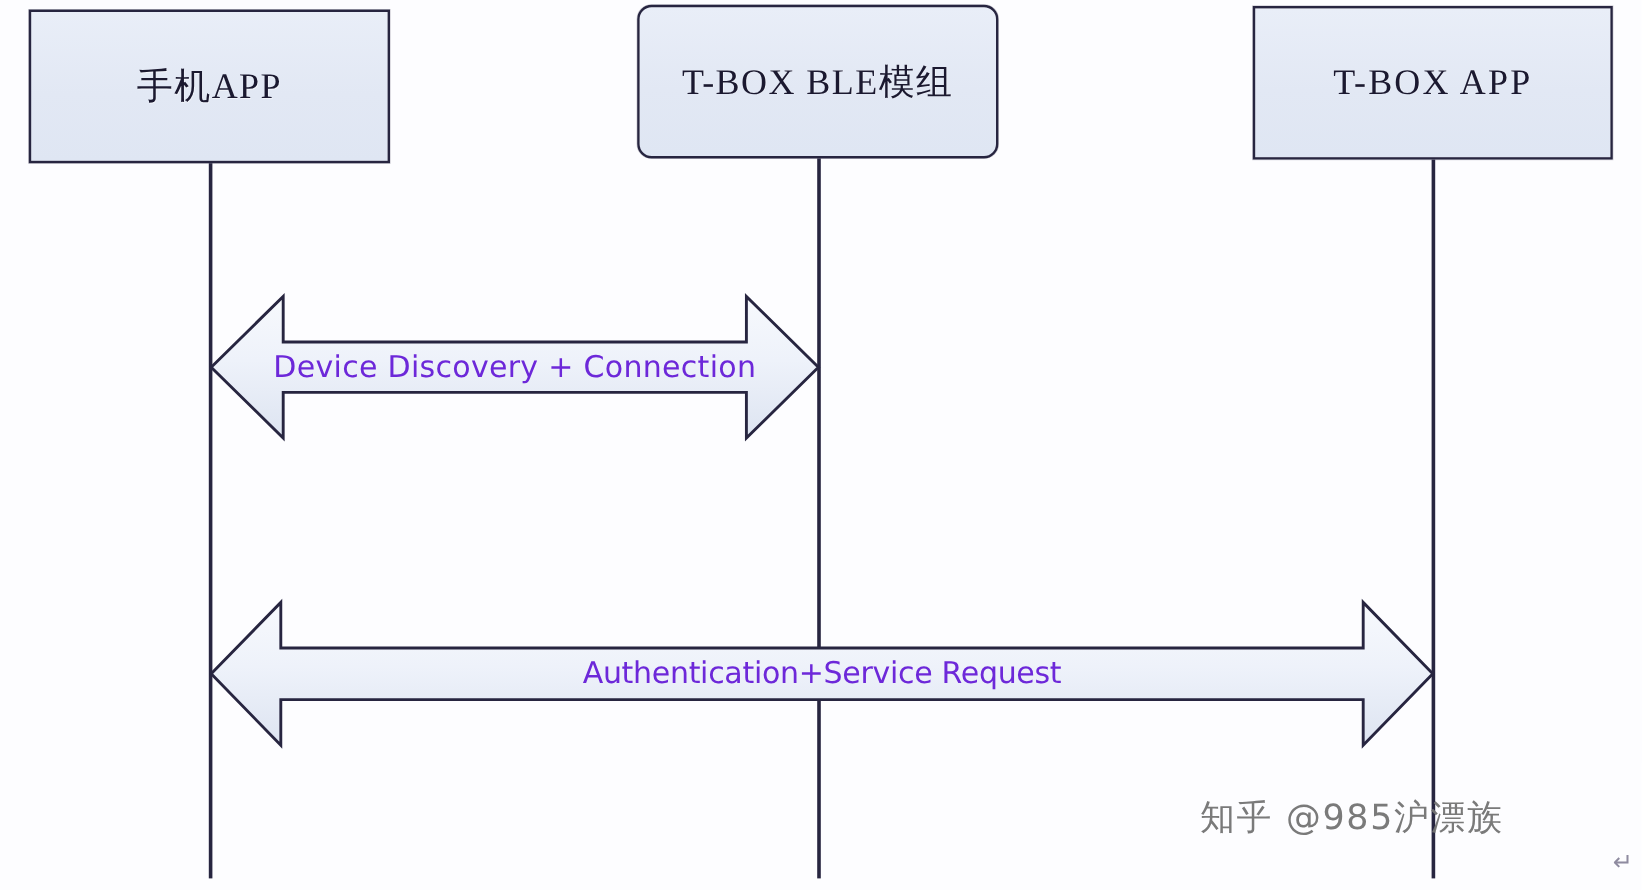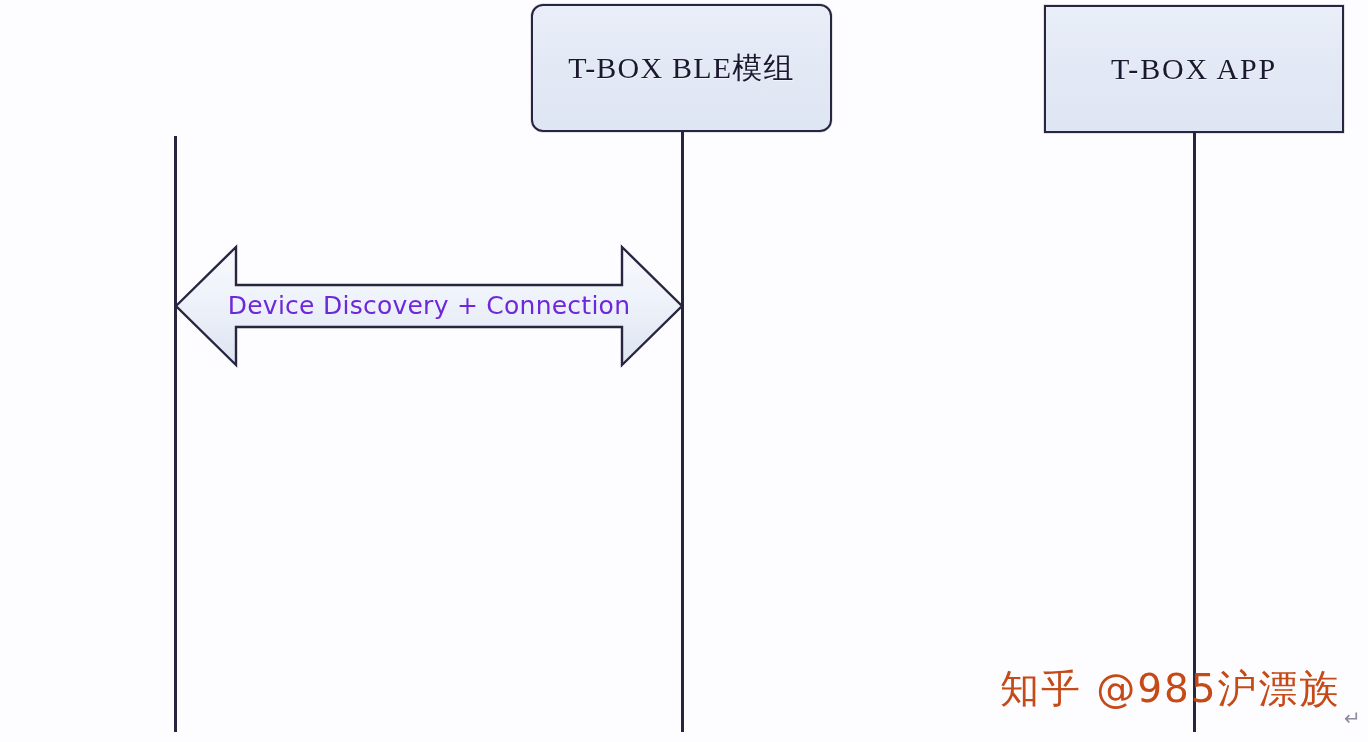--- a/index.html
+++ b/index.html
@@ -70,41 +70,44 @@
     letter-spacing: 0.01em;
   }
   #arrow-auth .arrow-label {
     font-size: 25px;
     letter-spacing: -0.01em;
   }
 
   
   #watermark {
     position: absolute;
-    color: #c2410c;
+    color: #737373;
     font-family: "DejaVu Sans", sans-serif;
-    font-size: 39px;
+    font-size: 29px;
     letter-spacing: 0.05em;
     white-space: nowrap;
     user-select: none;
     opacity: 0.95;
   }
   #paragraph-mark {
     position: absolute;
     color: #8f8ba0;
     font-family: "DejaVu Sans", sans-serif;
     font-size: 20px;
     user-select: none;
   }
 </style>
 </head>
 <body>
 
 <div id="canvas">
 
+  <div class="participant-box" id="box-phone-app" style="left:24px; top:8px; width:301px; height:128px;">
+    <span class="participant-label">手机APP</span>
+  </div>
 
   <div class="participant-box" id="box-ble-module" style="left:531px; top:4px; width:301px; height:128px;border-radius:12px;">
     <span class="participant-label">T-BOX  BLE模组</span>
   </div>
 
   <div class="participant-box" id="box-tbox-app" style="left:1044px; top:5px; width:300px; height:128px;">
     <span class="participant-label">T-BOX  APP</span>
   </div>
 
   <div class="lifeline" id="lifeline-phone-app" style="left:174px; top:136px; height:596px;"></div>
@@ -120,18 +123,31 @@
           <stop offset="0%" stop-color="#f7f9fd"></stop>
           <stop offset="45%" stop-color="#eef2fa"></stop>
           <stop offset="100%" stop-color="#dde4f1"></stop>
         </linearGradient>
       </defs>
       <polygon points="0,60 60,1 60,39 446,39 446,1 506,60 446,119 446,81 60,81 60,119" fill="url(#arrowGradA)" stroke="#272540" stroke-width="2.4" stroke-linejoin="miter"></polygon>
     </svg>
     <div class="arrow-label" style="top:45px;">Device Discovery + Connection</div>
   </div>
 
+  <div class="arrow-wrap" id="arrow-auth" style="left:176px; top:501px; width:1018px; height:121px;">
+    <svg width="1018" height="121" viewBox="0 0 1018 121">
+      <defs>
+        <linearGradient id="arrowGradB" x1="0" y1="0" x2="0" y2="1">
+          <stop offset="0%" stop-color="#f7f9fd"></stop>
+          <stop offset="45%" stop-color="#eef2fa"></stop>
+          <stop offset="100%" stop-color="#dde4f1"></stop>
+        </linearGradient>
+      </defs>
+      <polygon points="0,60.5 58,1 58,39 960,39 960,1 1018,60.5 960,120 960,82 58,82 58,120" fill="url(#arrowGradB)" stroke="#272540" stroke-width="2.4" stroke-linejoin="miter"></polygon>
+    </svg>
+    <div class="arrow-label" style="top:45px;">Authentication+Service Request</div>
+  </div>
 
   <div id="watermark" style="left:1000px; top:662px;">知乎 @985沪漂族</div>
 
   <div id="paragraph-mark" style="left:1344px; top:706px;">↵</div>
 
 </div>
 
 </body></html>

